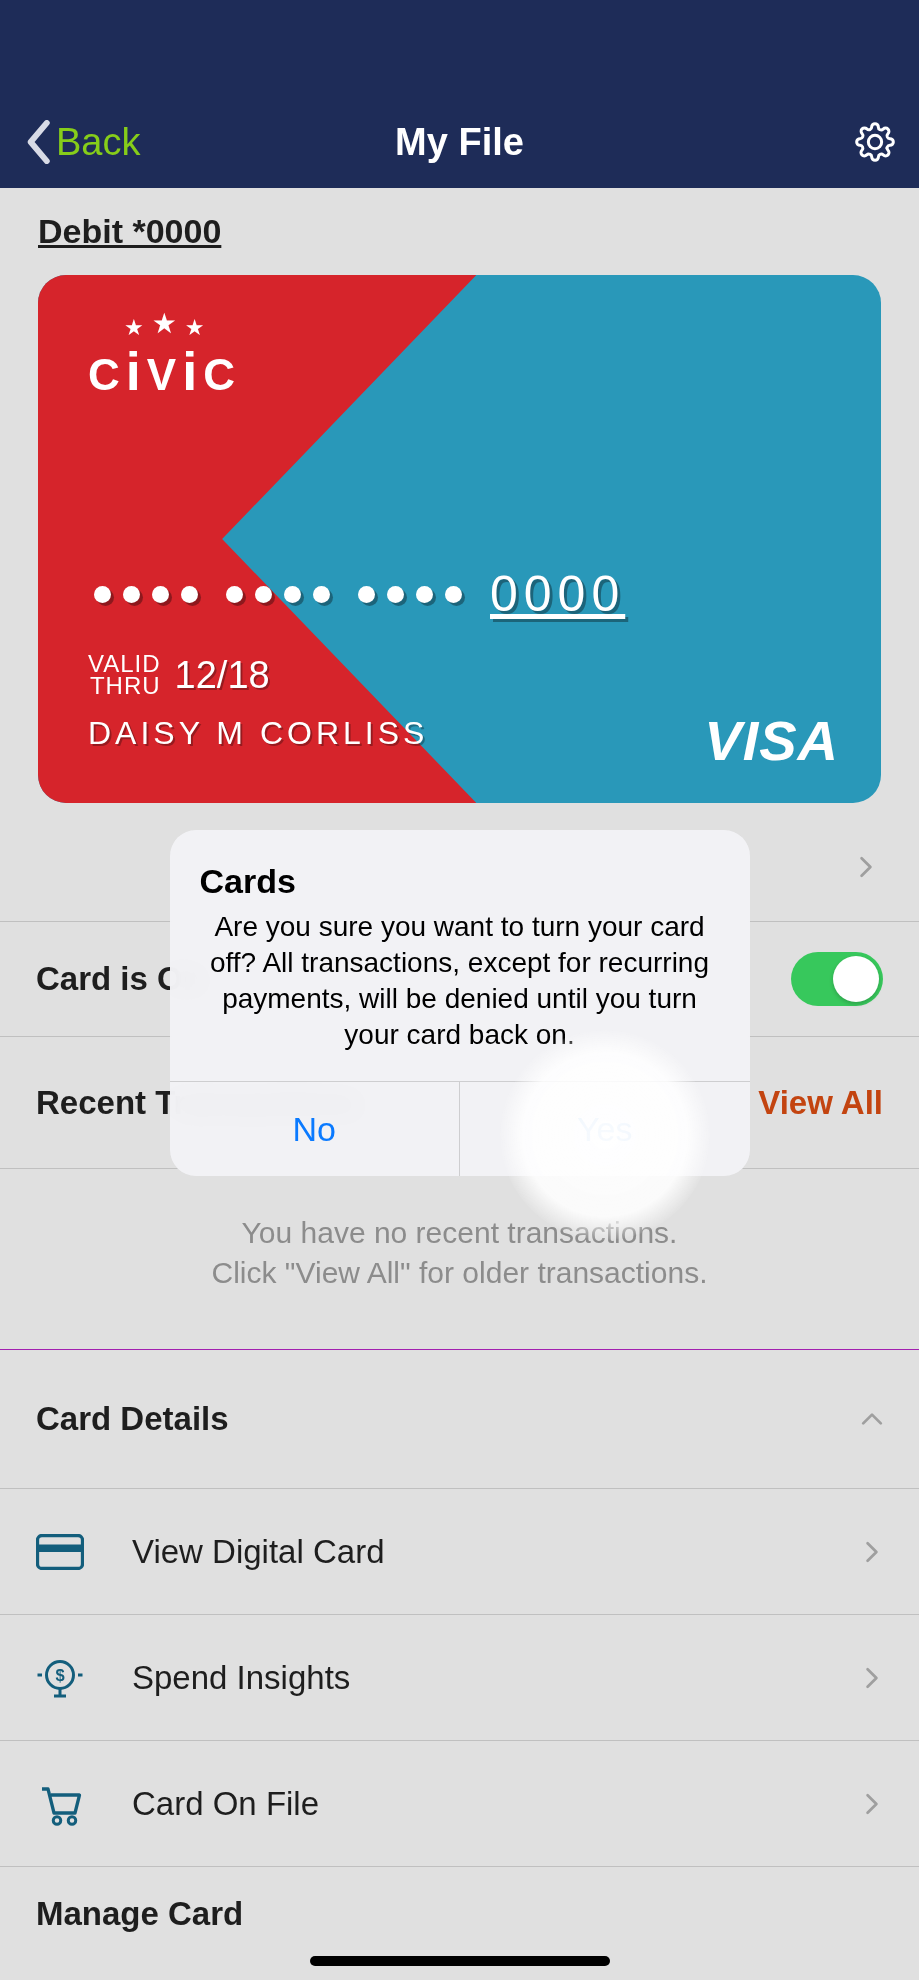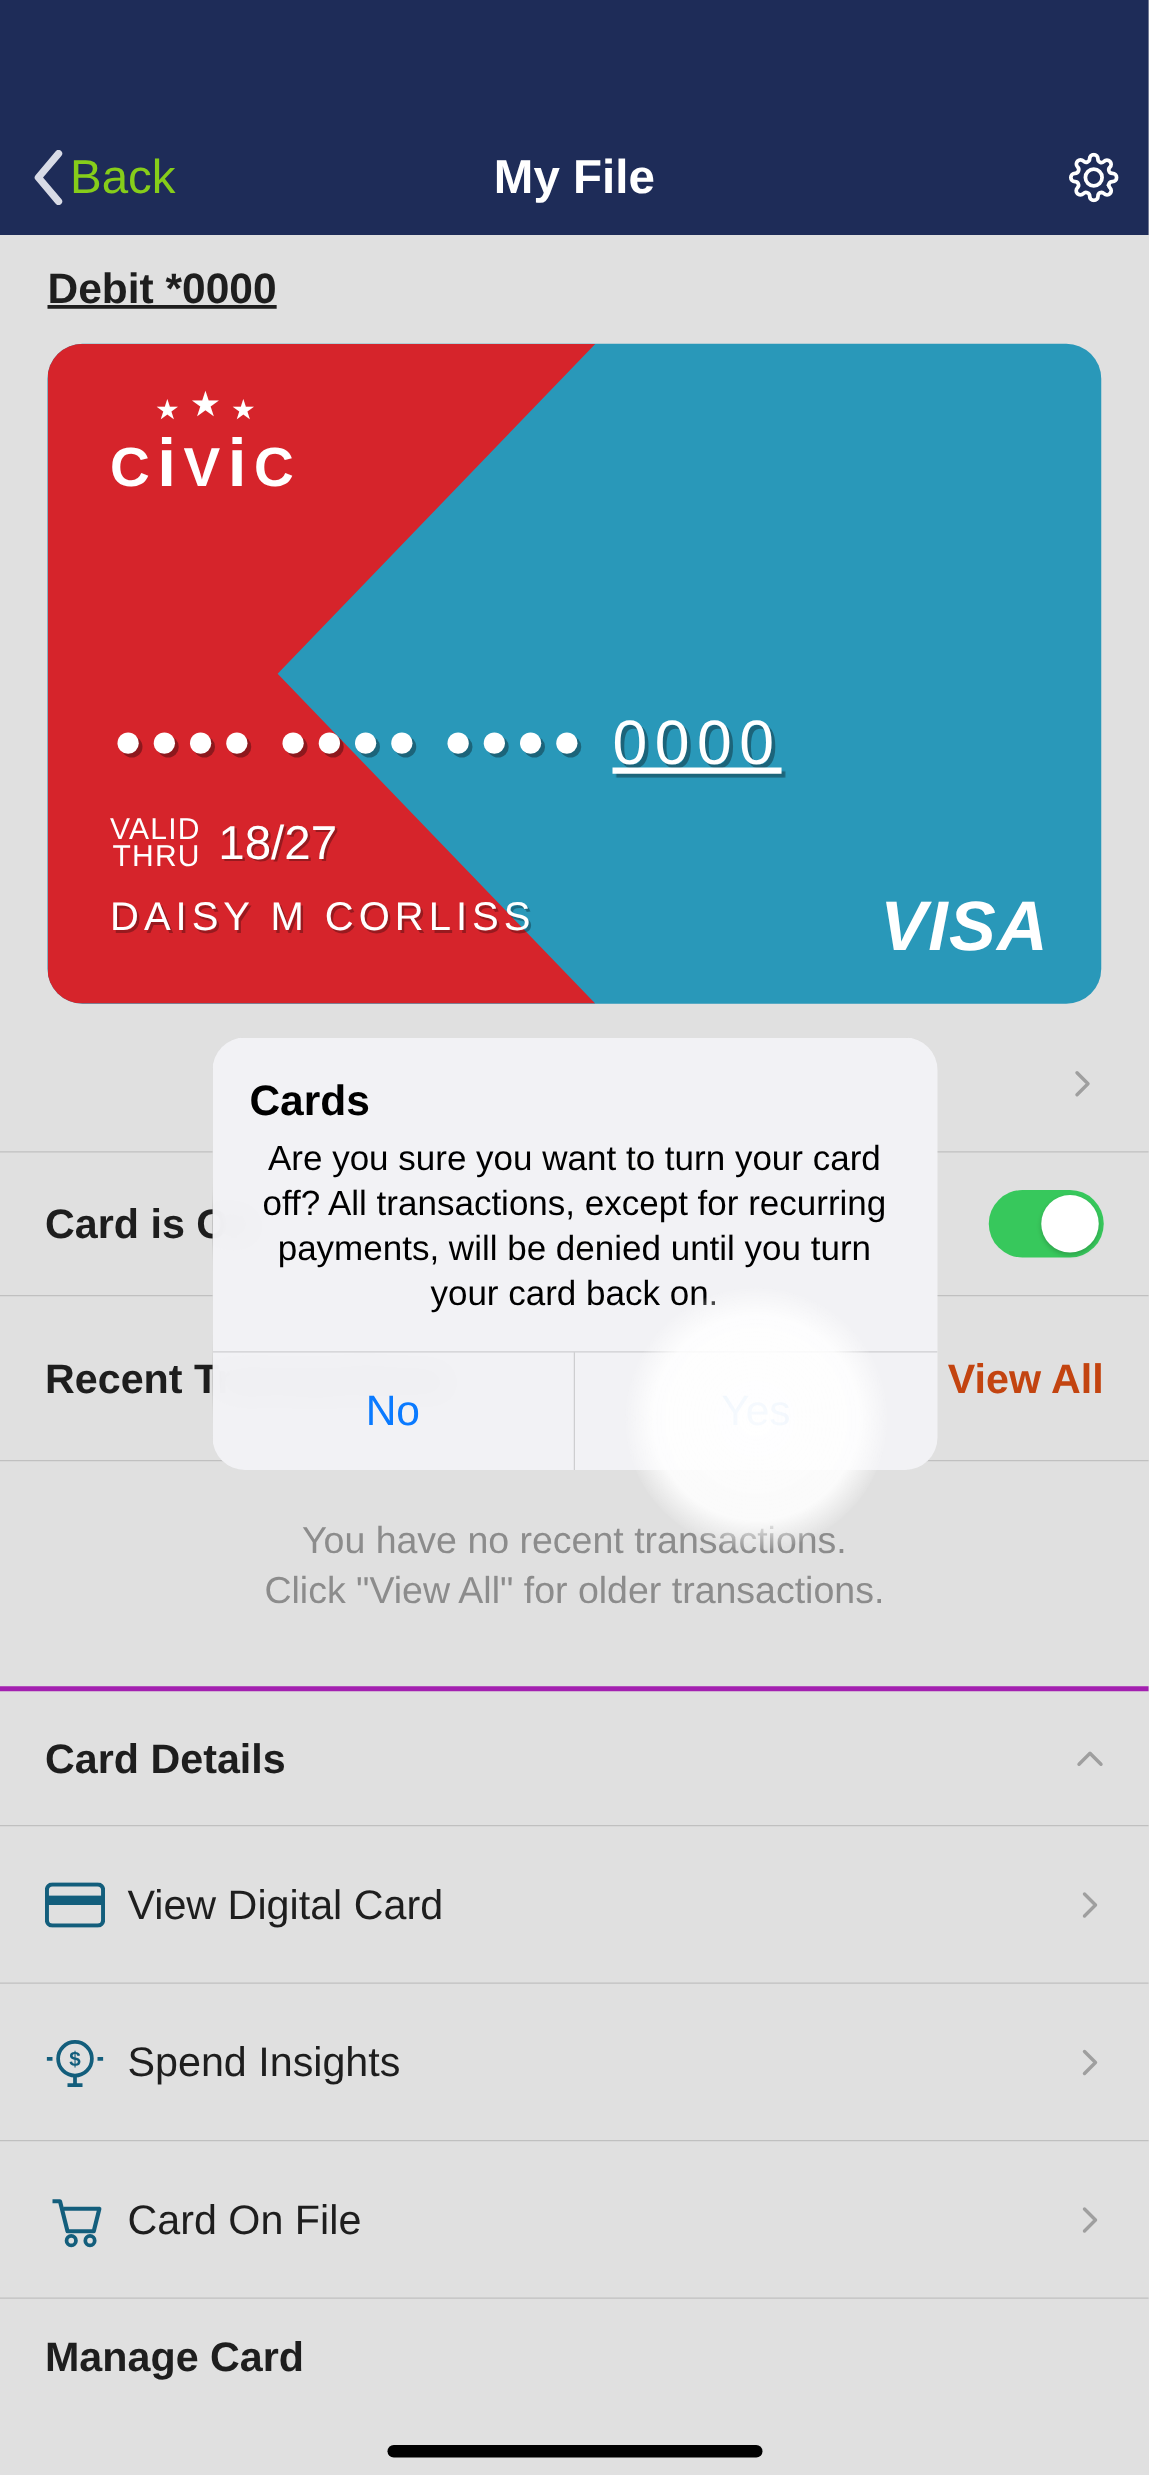--- a/index.html
+++ b/index.html
@@ -160,29 +160,29 @@
 .recent-row { height: 132px; border-bottom: 1px solid #bfbfbf; }
 .view-all { font-size: 33px; font-weight: 700; color: #c2410c; }
 .empty-msg {
   text-align: center;
   color: #8a8a8a;
   font-size: 30px;
   padding: 44px 40px 56px;
   line-height: 40px;
 }
 .section-h {
-  height: 112px; border-top: 4px solid #a21caf; border-bottom: 1px solid #bfbfbf;
+  height: 140px; border-top: 1px solid #a21caf; border-bottom: 1px solid #bfbfbf;
 }
 .list-item {
   height: 126px;
   border-bottom: 1px solid #bfbfbf;
   display: flex;
   align-items: center;
   padding: 0 36px;
-  gap: 18px;
+  gap: 48px;
 }
 .list-item .icon { width: 48px; height: 48px; flex-shrink: 0; display: flex; align-items: center; justify-content: center; }
 .list-item .label { font-size: 33px; color: #1a1a1a; flex: 1; }
 .list-item .chev-r { color: #9e9e9e; }
 .peek { height: 90px; padding: 28px 36px 0; }
 
 .overlay {
   position: absolute;
   inset: 0;
   background: rgba(255,255,255,0.02);
@@ -296,21 +296,21 @@
       <span class="dots-group">
           <span class="dot-c"></span>
           <span class="dot-c"></span>
           <span class="dot-c"></span>
           <span class="dot-c"></span>
         </span>
       <span>0000</span>
     </div>
     <div class="card-valid">
       <div class="lbl">VALID<br>THRU</div>
-      <div class="val">18/27</div>
+      <div class="val">12/18</div>
     </div>
     <div class="cardholder">DAISY M CORLISS</div>
     <div class="visa">VISA</div>
   </div>
 
   <div class="row nav-row">
     <svg class="chev" viewBox="0 0 12 20">
         <path d="M2 2 L10 10 L2 18" stroke="#9e9e9e" stroke-width="2.5" fill="none" stroke-linecap="round" stroke-linejoin="round"></path>
       </svg>
   </div>

